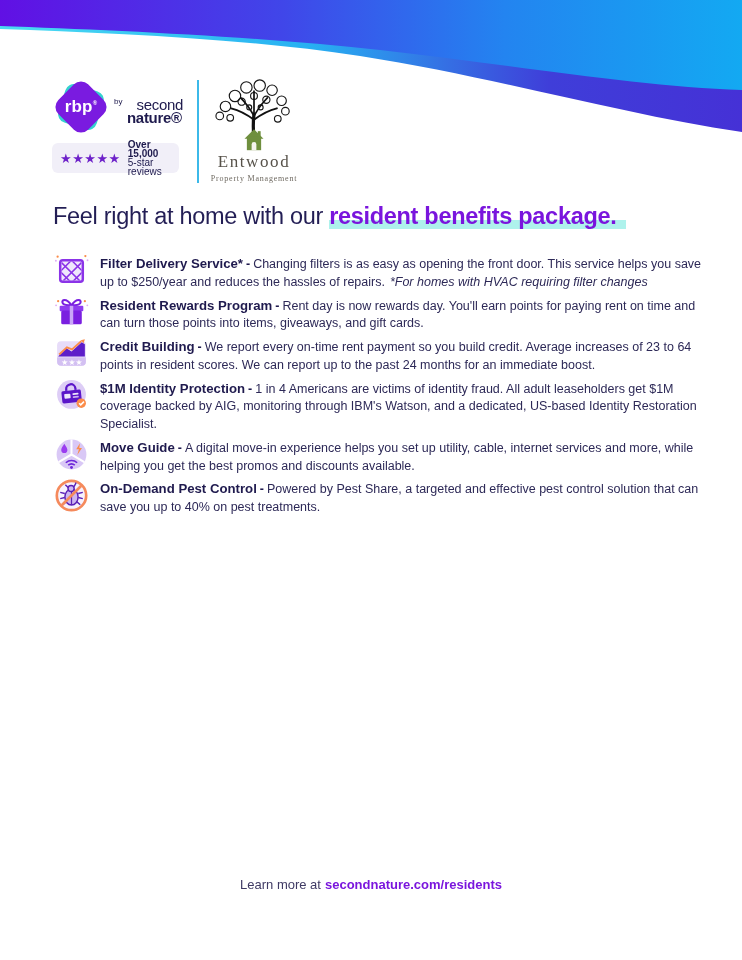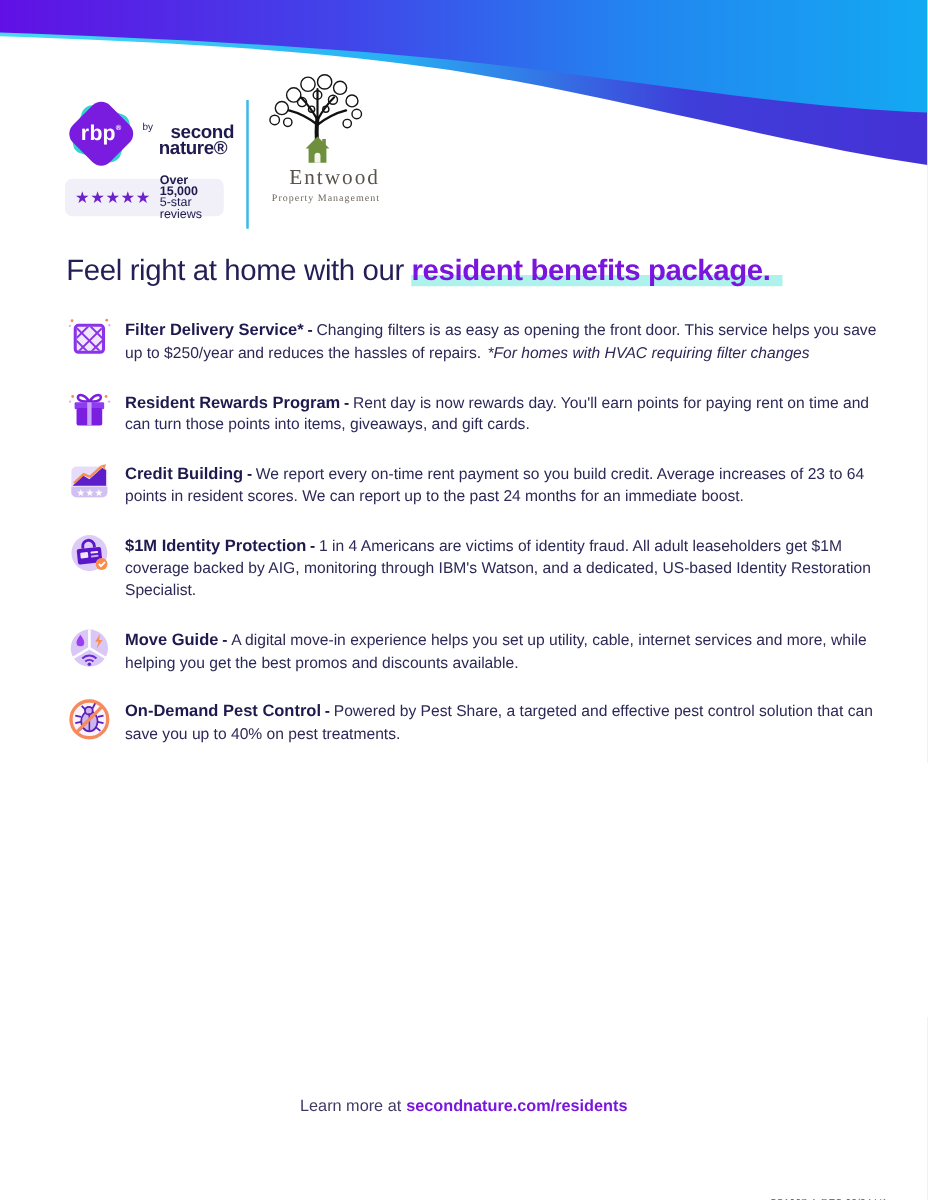--- a/index.html
+++ b/index.html
@@ -15,44 +15,44 @@
   .rbp-lockup { position:absolute; left:52px; top:78px; width:135px; height:62px; }
   .rbp-mark { position:absolute; left:0; top:0; width:58px; height:58px;text-align:right; }
   .rbp-teal, .rbp-purple { position:absolute; border-radius:9px; }
   .rbp-teal   { left:9px; top:9px; width:40px; height:40px; background:#35d2cf; transform:rotate(18deg); }
   .rbp-purple { left:8px; top:8px; width:42px; height:42px; background:#7a1be0; transform:rotate(45deg); border-radius:10px; }
   .rbp-text { position:absolute; left:0; top:0; width:58px; height:58px; display:flex; align-items:center; justify-content:center;
               color:#fff; font-weight:700; font-size:17px; letter-spacing:0.2px; }
   .rbp-text sup { font-size:6px; margin-top:-8px; }
   .byline { position:absolute; left:62px; top:17px; color:#1e1a4d; line-height:13px; white-space:nowrap; }
   .byline .by { font-size:8px; font-weight:400; vertical-align:6px; margin-right:14px; }
-  .byline .brand1 { font-size:15px; font-weight:700; letter-spacing:-0.3px; }
+  .byline .brand1 { font-size:15px; font-weight:400; letter-spacing:-0.3px; }
   .byline .brand2 { display:block; font-size:15px; font-weight:700; letter-spacing:-0.3px; margin-left:13px; }
 
   .reviews-badge { position:absolute; left:52px; top:143px; width:127px; height:30px; background:#f1eff8; border-radius:6px;
                    display:flex; align-items:center; padding:0 8px; gap:7px; }
   .stars { font-family:"DejaVu Sans", sans-serif; color:#6d21c9; font-size:13px; letter-spacing:0.5px; line-height:1; }
   .rev-lines { color:#1e1a4d; line-height:9px; }
   .rev-line1 { font-size:10px; font-weight:700; }
   .rev-line2 { font-size:10px; font-weight:400; }
 
   .logo-divider { position:absolute; left:197px; top:80px; width:2px; height:103px; background:#3cb9e9; }
 
-  .partner { position:absolute; left:204px; top:56px; width:100px; text-align:right; }
+  .partner { position:absolute; left:204px; top:76px; width:100px; text-align:center; }
   .partner svg { display:block; margin:0 auto; }
   .partner-name { font-family:"Liberation Serif", serif; font-size:17px; color:#57524a; letter-spacing:1.6px; margin-top:-2px; }
   .partner-tagline { font-family:"Liberation Serif", serif; font-size:8px; color:#6e6960; letter-spacing:0.8px; margin-top:2px; }
 
   
   .headline { position:absolute; left:53px; top:203px; font-size:23.5px; font-weight:500; color:#231e55; white-space:nowrap; letter-spacing:-0.3px; }
   .headline .hl { color:#7a15dd; font-weight:700; margin-left:6px; padding-right:9px;
                   background:linear-gradient(to top, #aef2ec 0 34%, transparent 34%);margin-top:40px; }
 
   
-  .benefits { position:absolute; left:53px; top:252px; width:650px; display:flex; flex-direction:column; gap:18px; }
+  .benefits { position:absolute; left:53px; top:252px; width:650px; display:flex; flex-direction:column; gap:2px; }
   .benefit { display:flex; gap:10px; }
   .b-icon { width:37px; height:37px; flex:none; }
   .b-icon svg { width:37px; height:37px; display:block; }
   .b-text { font-size:12.5px; line-height:1.42; color:#2d2957; padding-top:3px; }
   .b-title { font-weight:700; font-size:13.2px; color:#1f1a4e; }
   .b-sep { font-weight:700; color:#1f1a4e; margin:0 3px; }
   .b-italic { font-style:italic; margin-left:5px; }
 
   
   .footer { position:absolute; left:0; top:877px; width:742px; text-align:center; font-size:13px; color:#3f3a64; }

